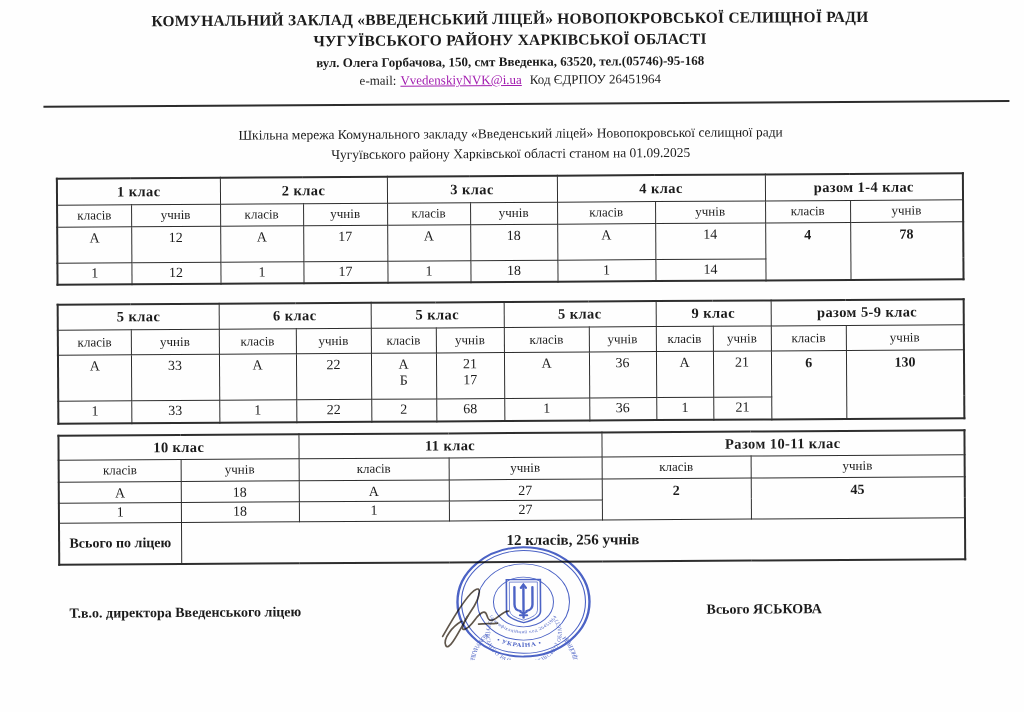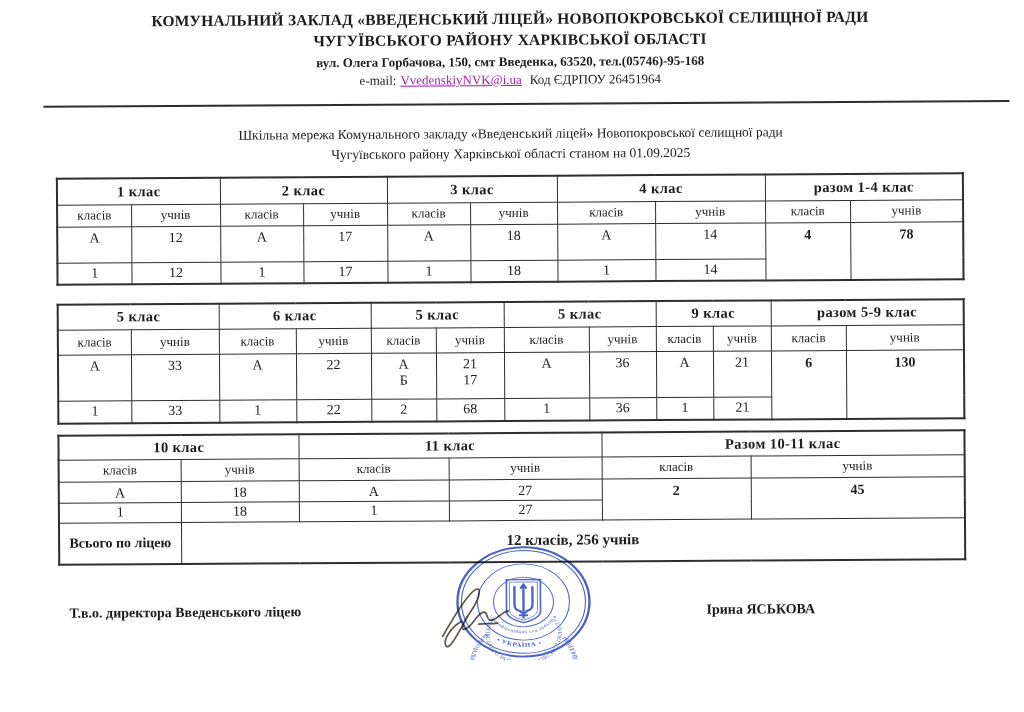--- a/index.html
+++ b/index.html
@@ -233,21 +233,21 @@
         <td class="tot">27</td>
       </tr>
       <tr style="height:42px">
         <td class="grandL">Всього по ліцею</td>
         <td class="grandV" colspan="5">12 класів, 256 учнів</td>
       </tr>
     </tbody>
       </table>
 
     <div class="sigTitle">Т.в.о. директора Введенського ліцею</div>
-    <div class="sigName">Ірина ЯСЬКОВА</div>
+    <div class="sigName">Всього ЯСЬКОВА</div>
 
     <svg class="stamp" viewBox="0 0 140 140" preserveAspectRatio="none">
       <defs>
         <path id="arcOuterTop" d="M 32,108 A 54,54 0 1 0 108,108" fill="none"></path>
         <path id="arcOuterBot" d="M 23,97 A 54,54 0 0 0 117,97" fill="none"></path>
         <path id="arcInnerTop" d="M 37,89 A 38,38 0 1 0 103,89" fill="none"></path>
         <path id="arcInnerBot" d="M 35.6,86 A 38,38 0 0 0 104.4,86" fill="none"></path>
       </defs>
       <circle cx="70" cy="70" r="66" fill="none" stroke="currentColor" stroke-width="2.4"></circle>
       <circle cx="70" cy="70" r="62" fill="none" stroke="currentColor" stroke-width="1.1"></circle>

